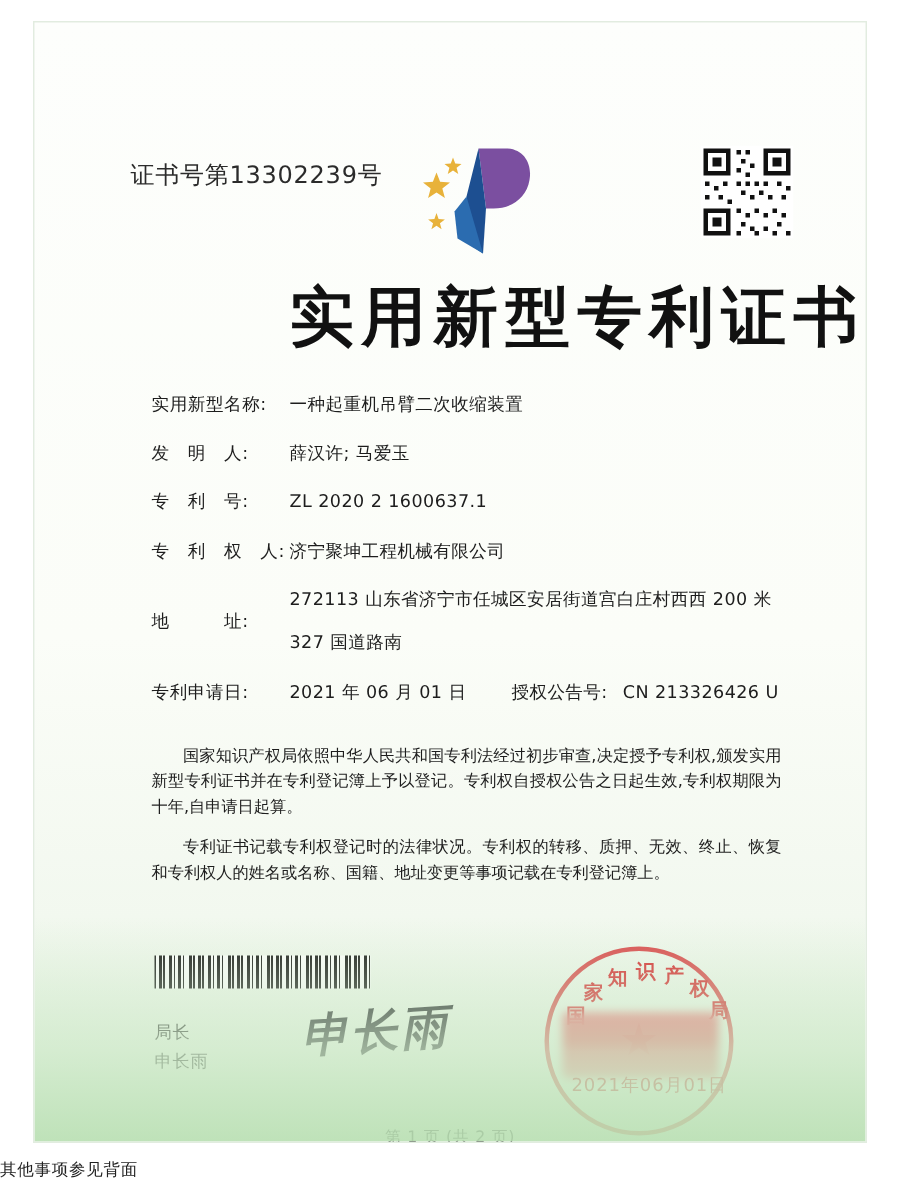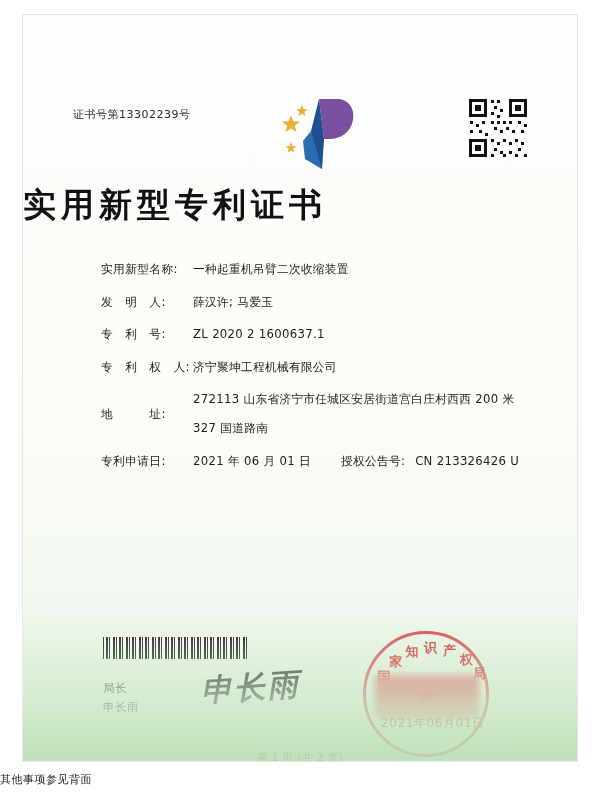--- a/index.html
+++ b/index.html
@@ -38,23 +38,23 @@
     position: absolute;
     left: 0; right: 0; bottom: 0;
     height: 150px;
     background: linear-gradient(180deg, rgba(224,242,220,0) 0%, rgba(205,233,200,0.75) 60%, rgba(186,224,180,0.9) 100%);
     pointer-events: none;
   }
 
   
   .cert-no {
     position: absolute;
-    left: 50px;
+    left: 64px;
     top: 92px;
-    font-size: 11px;
+    font-size: 16px;
     color: #2b2b2b;
     letter-spacing: 0.5px;
   }
 
   .logo {
     position: absolute;
     left: 252px;
     top: 78px;
     width: 84px;
     height: 82px;
@@ -67,23 +67,23 @@
     width: 62px;
     height: 62px;
   }
 
   
   .title {
     position: absolute;
     left: 0;
     right: 0;
     top: 168px;
-    text-align: left;
+    text-align: right;
     font-family: "DejaVu Serif", "Liberation Serif", serif;
-    font-size: 33px;
+    font-size: 43px;
     font-weight: bold;
     letter-spacing: 5px;
     color: #111111;
   }
 
   
   .fields {
     position: absolute;
     left: 78px;
     top: 246px;
@@ -353,20 +353,24 @@
       <div class="field-row">
         <div class="field-label">专利申请日:</div>
         <div class="field-value">
           <span>2021 年 06 月 01 日</span>
           <span class="inline-label">授权公告号:</span>
           <span>CN 213326426 U</span>
         </div>
       </div>
     </div>
 
+    <div class="paras">
+      <p>国家知识产权局依照中华人民共和国专利法经过初步审查,决定授予专利权,颁发实用新型专利证书并在专利登记簿上予以登记。专利权自授权公告之日起生效,专利权期限为十年,自申请日起算。</p>
+      <p>专利证书记载专利权登记时的法律状况。专利权的转移、质押、无效、终止、恢复和专利权人的姓名或名称、国籍、地址变更等事项记载在专利登记簿上。</p>
+    </div>
 
     <div class="barcode"></div>
 
     <div class="sig-label">
       <div>局长</div>
       <div>申长雨</div>
     </div>
     <div class="sig-hand">申长雨</div>
 
     <div class="seal">

